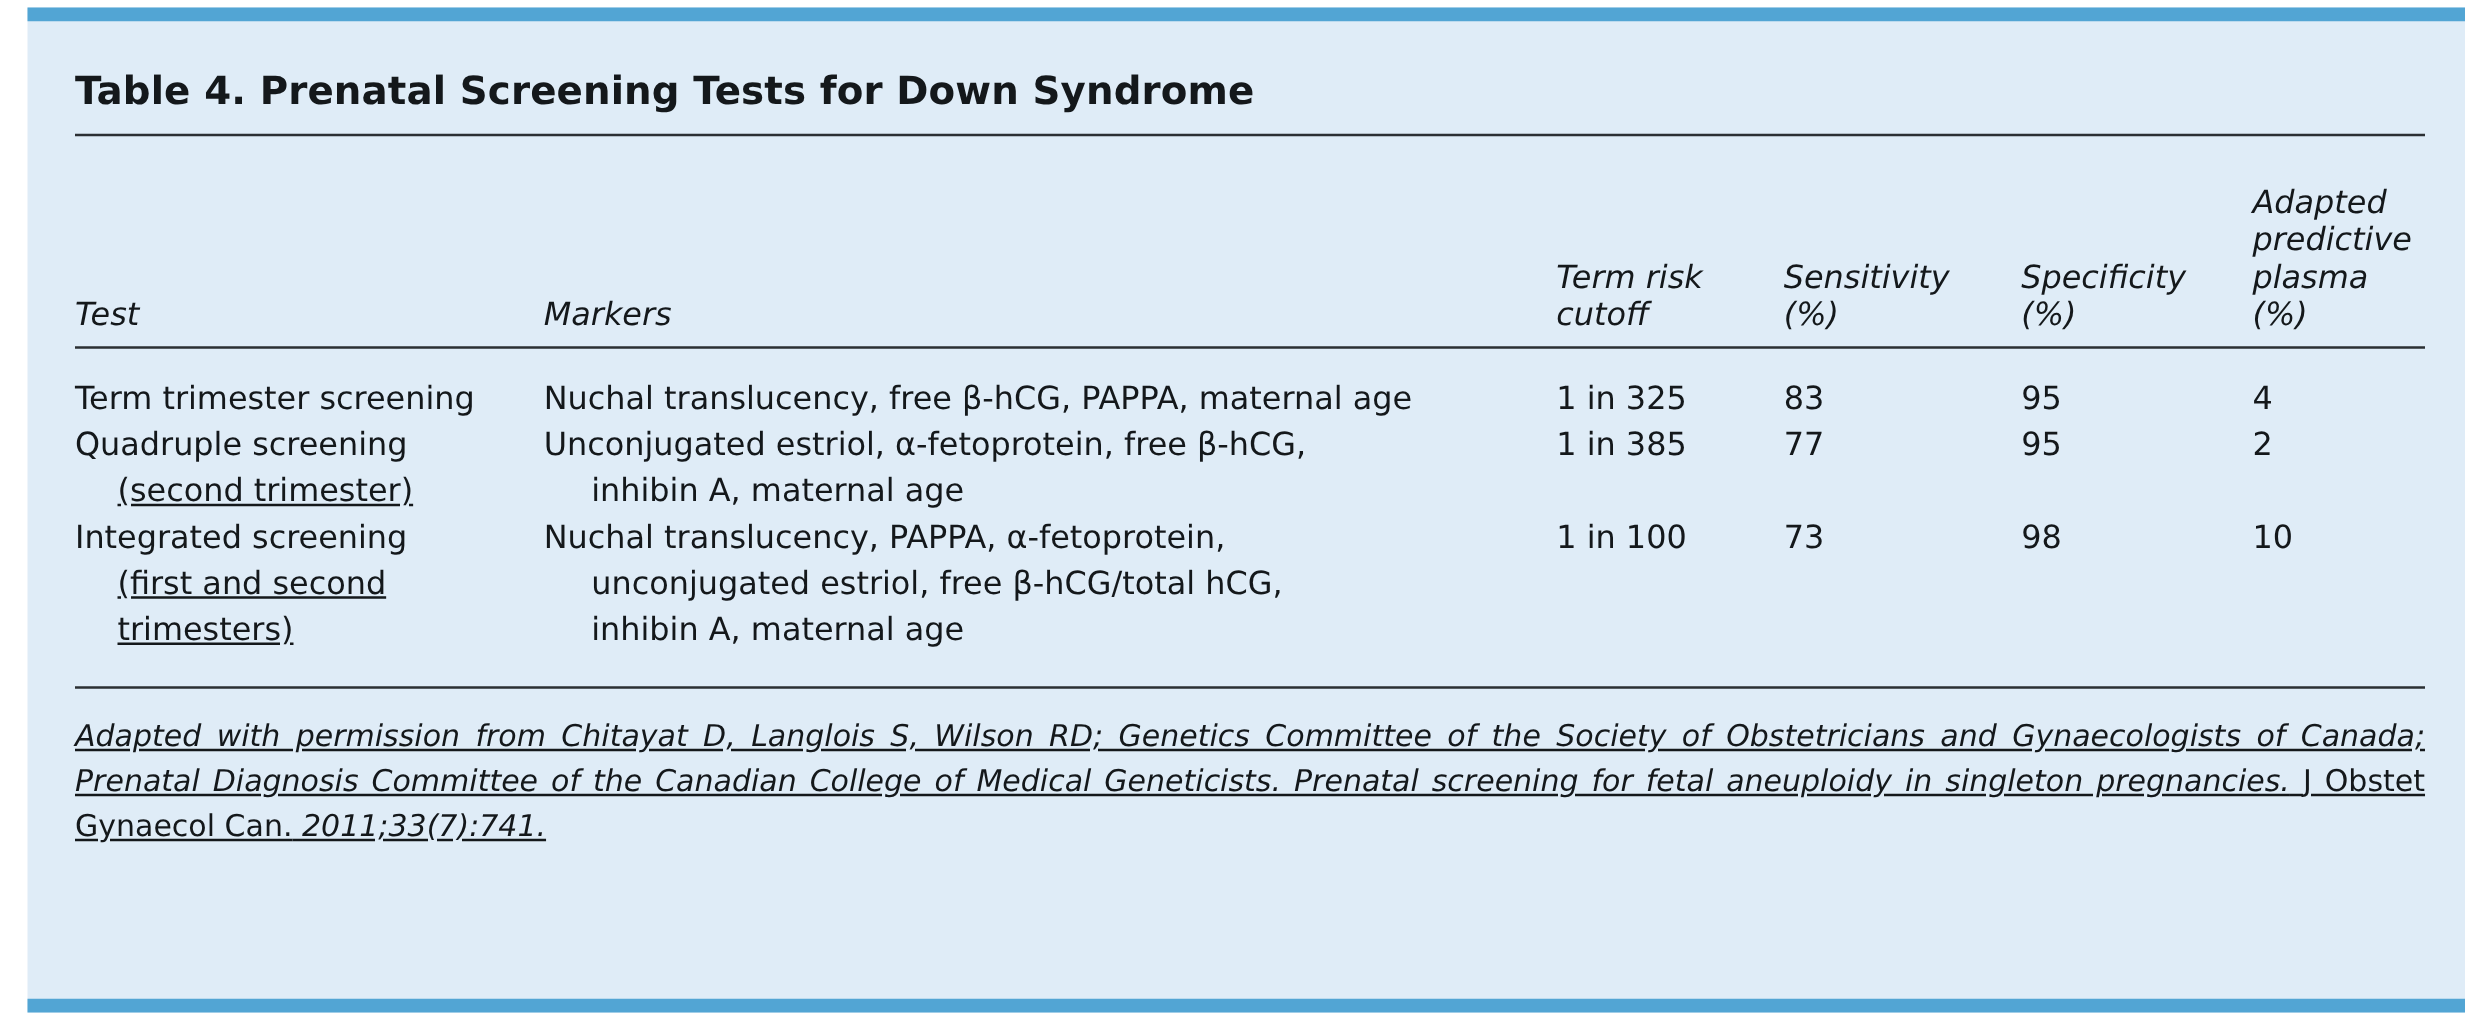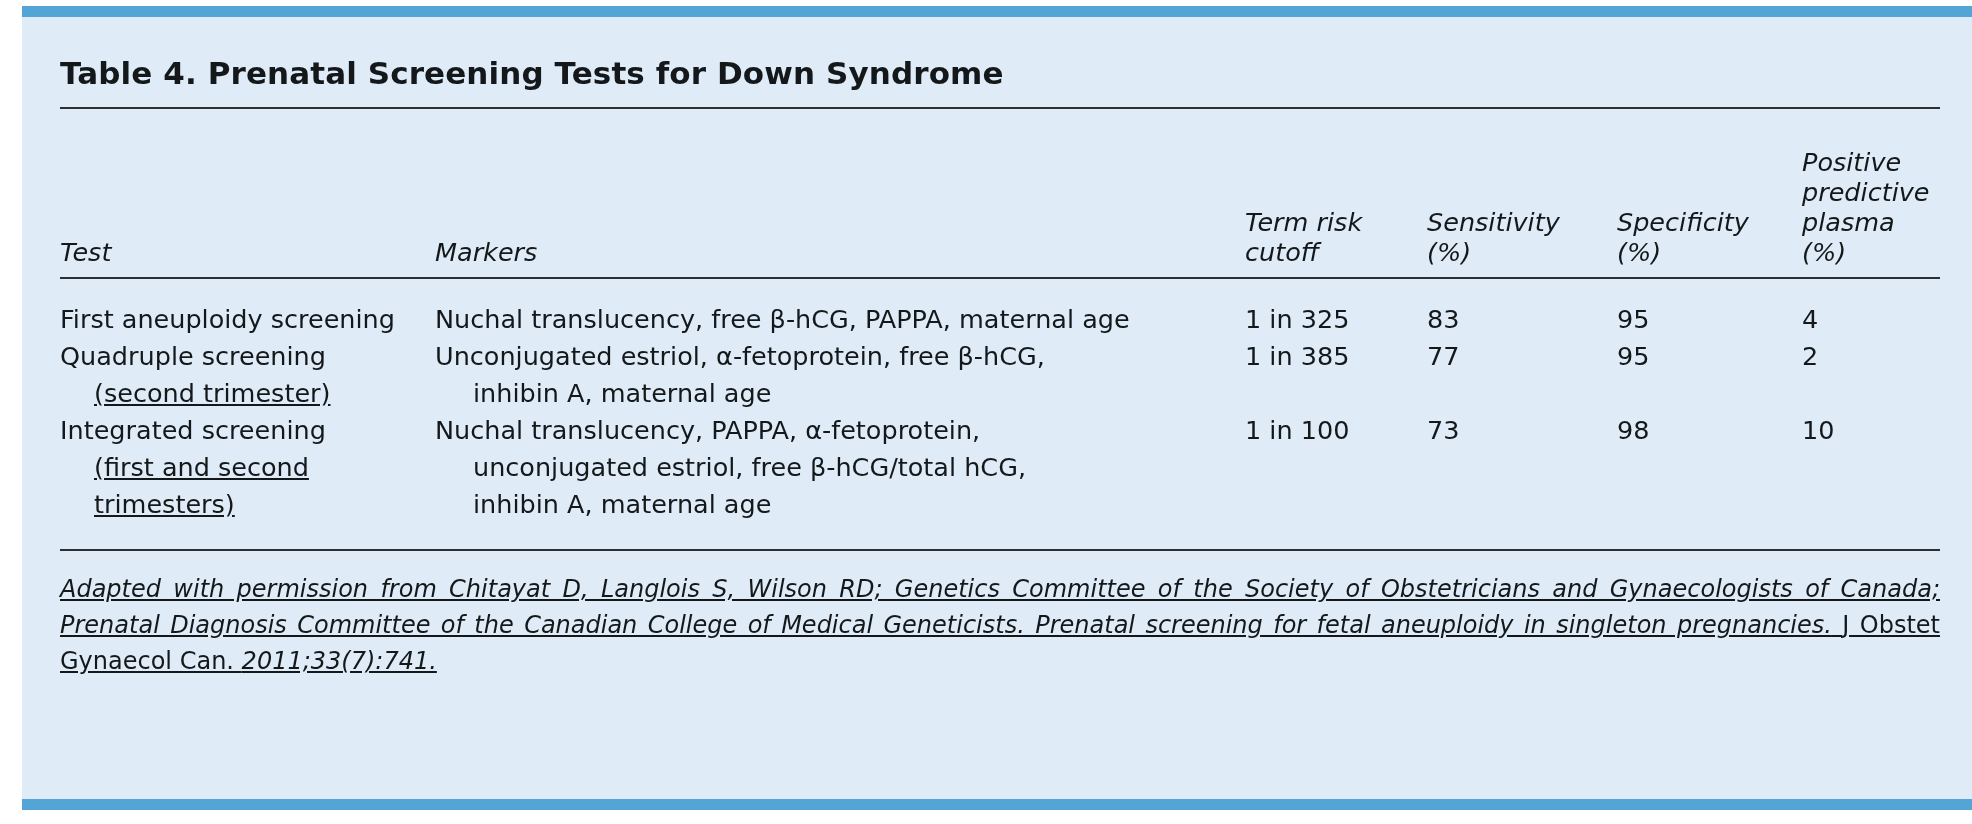--- a/index.html
+++ b/index.html
@@ -132,21 +132,21 @@
         </th>
         <th>
           <span style="display:block">Sensitivity</span>
           <span style="display:block">(%)</span>
         </th>
         <th>
           <span style="display:block">Specificity</span>
           <span style="display:block">(%)</span>
         </th>
         <th>
-          <span style="display:block">Positive</span>
+          <span style="display:block">Adapted</span>
           <span style="display:block">predictive</span>
           <span style="display:block">plasma (%)</span>
         </th>
       </tr>
     </thead>
   </table>
 
   <div class="rule-thin"></div>
 
   <table class="main">
@@ -154,21 +154,21 @@
       <col class="col-test">
       <col class="col-markers">
       <col class="col-cutoff">
       <col class="col-sens">
       <col class="col-spec">
       <col class="col-ppv">
     </colgroup>
     <tbody>
       <tr class="body-row first">
         <td>
-          <span>First aneuploidy screening</span>
+          <span>Term trimester screening</span>
         </td>
         <td>
           <span>Nuchal translucency, free β-hCG, PAPPA, maternal age</span>
         </td>
         <td>1 in 325</td>
         <td>83</td>
         <td>95</td>
         <td>4</td>
       </tr>
       <tr class="body-row">

